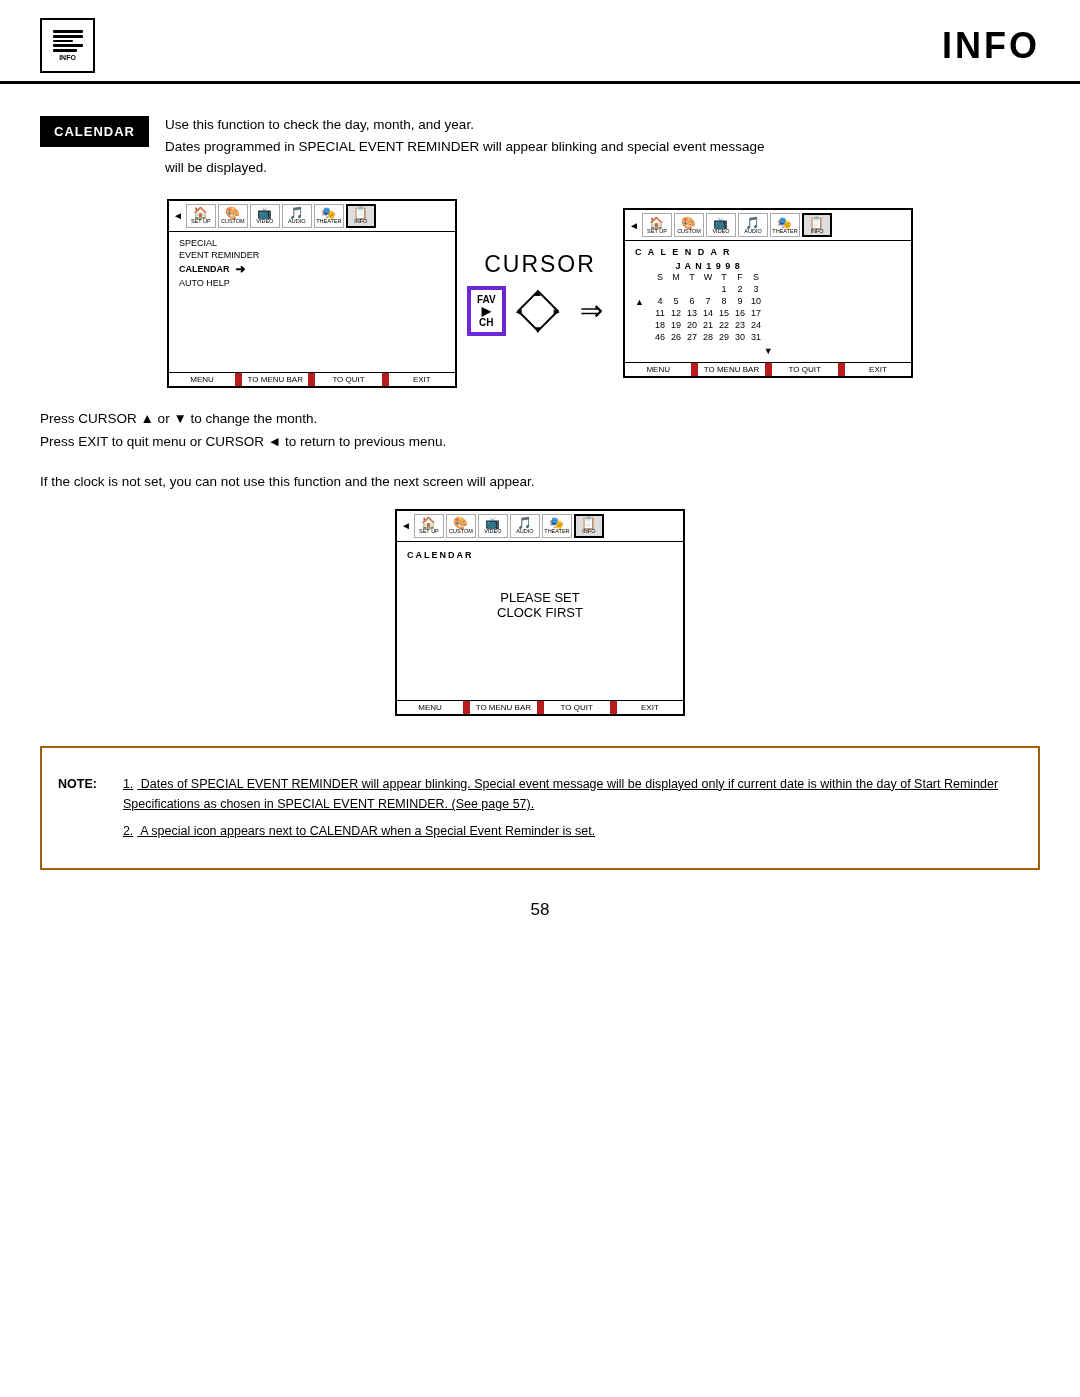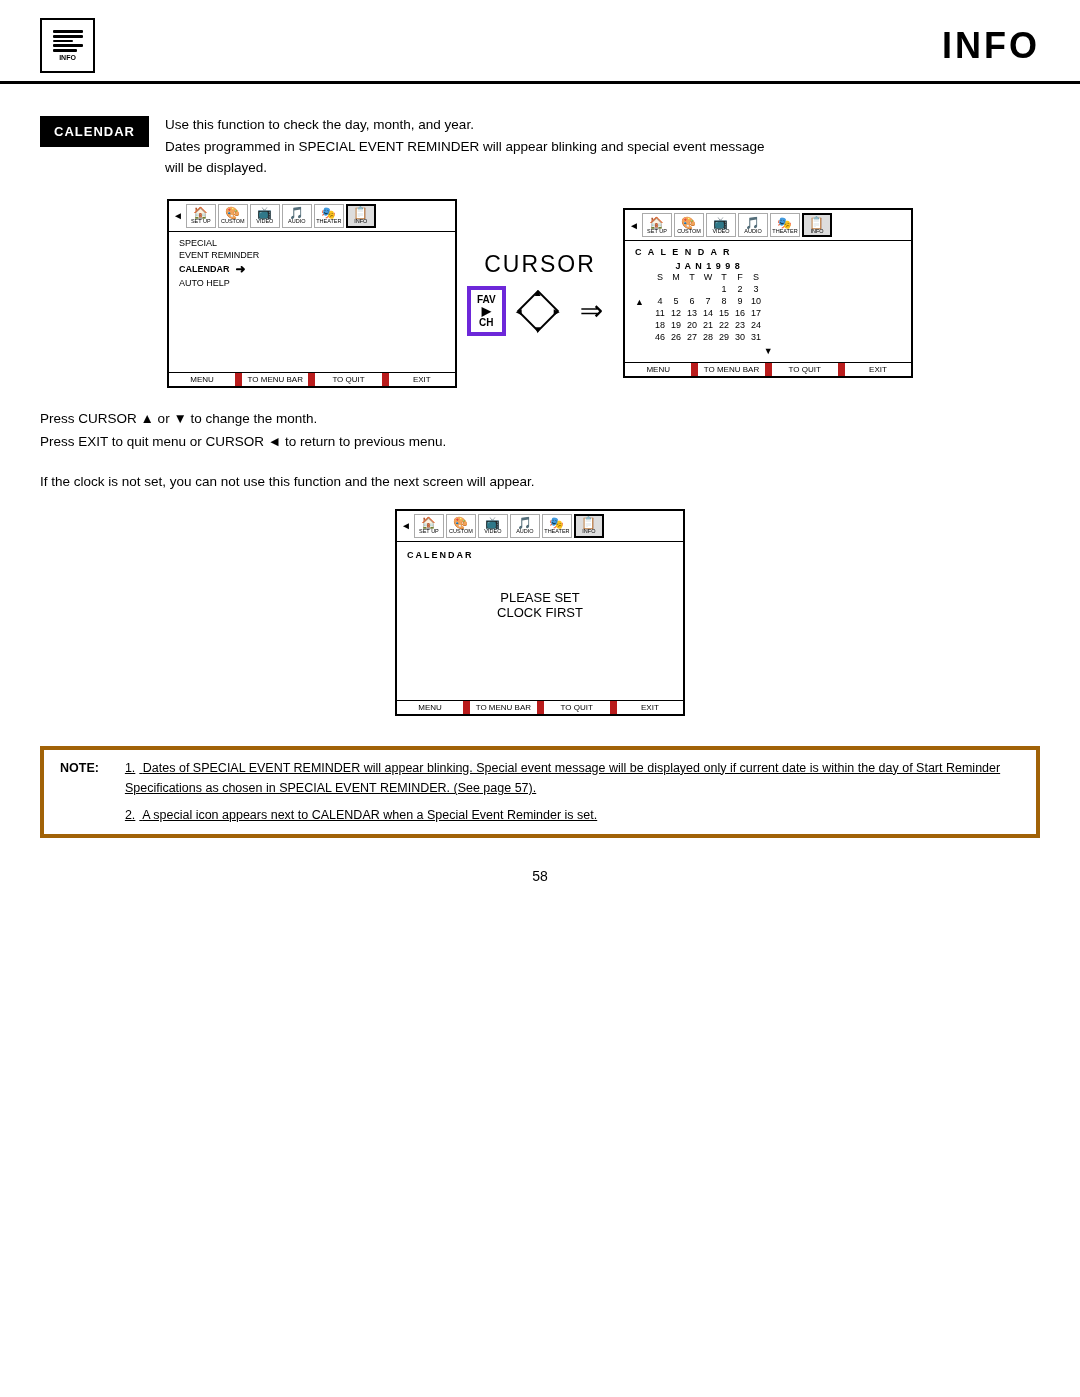--- a/index.html
+++ b/index.html
@@ -228,43 +228,43 @@
     }
     .please-set {
       font-size: 13px;
       text-align: center;
       margin-top: 30px;
       margin-bottom: 72px;
     }
 
     
     .note-box {
-      border: 4px solid #a16207;
-      padding: 8px 16px;
+      border: 2px solid #a16207;
+      padding: 26px 16px;
       margin-top: 20px;
       font-size: 12.5px;
       line-height: 1.65;
     }
     .note-box .note-title {
       font-weight: bold;
     }
     .note-content {
       display: flex;
       gap: 6px;
     }
     .note-numbered {
       margin-left: 20px;
       text-decoration: underline;
     }
 
     
     .page-number {
       text-align: center;
       margin-top: 30px;
-      font-size: 14px;
+      font-size: 17px;
     }
 
     .tv-icon-group {
       display: flex;
       align-items: center;
       gap: 2px;
       flex: 1;
     }
 
     .icon-btn {

